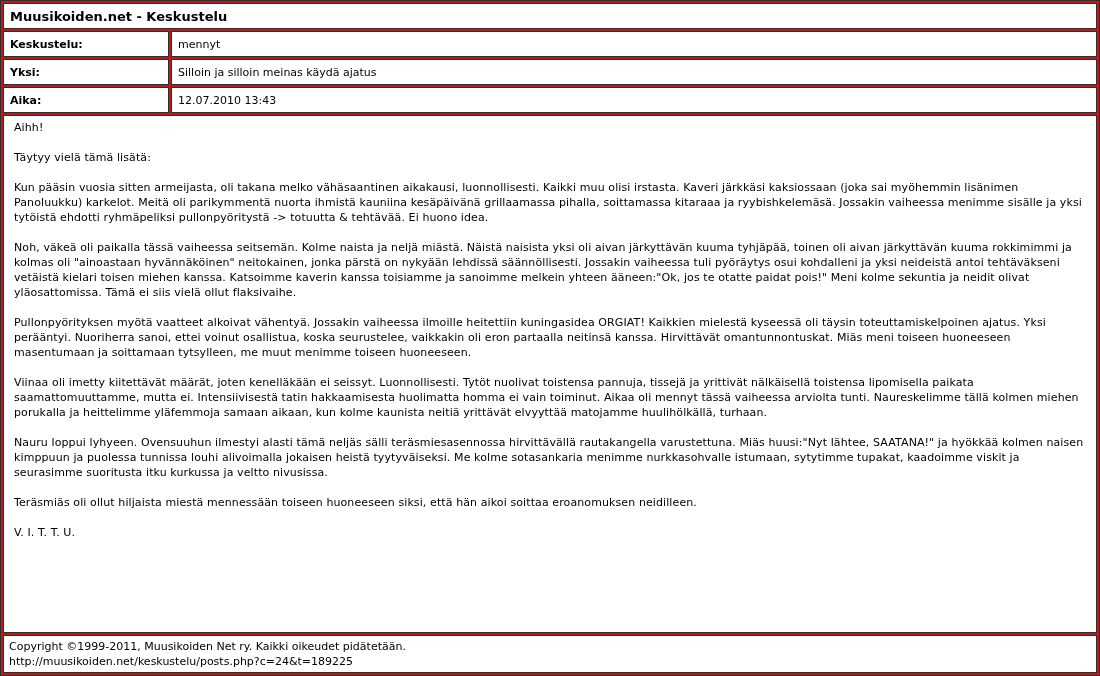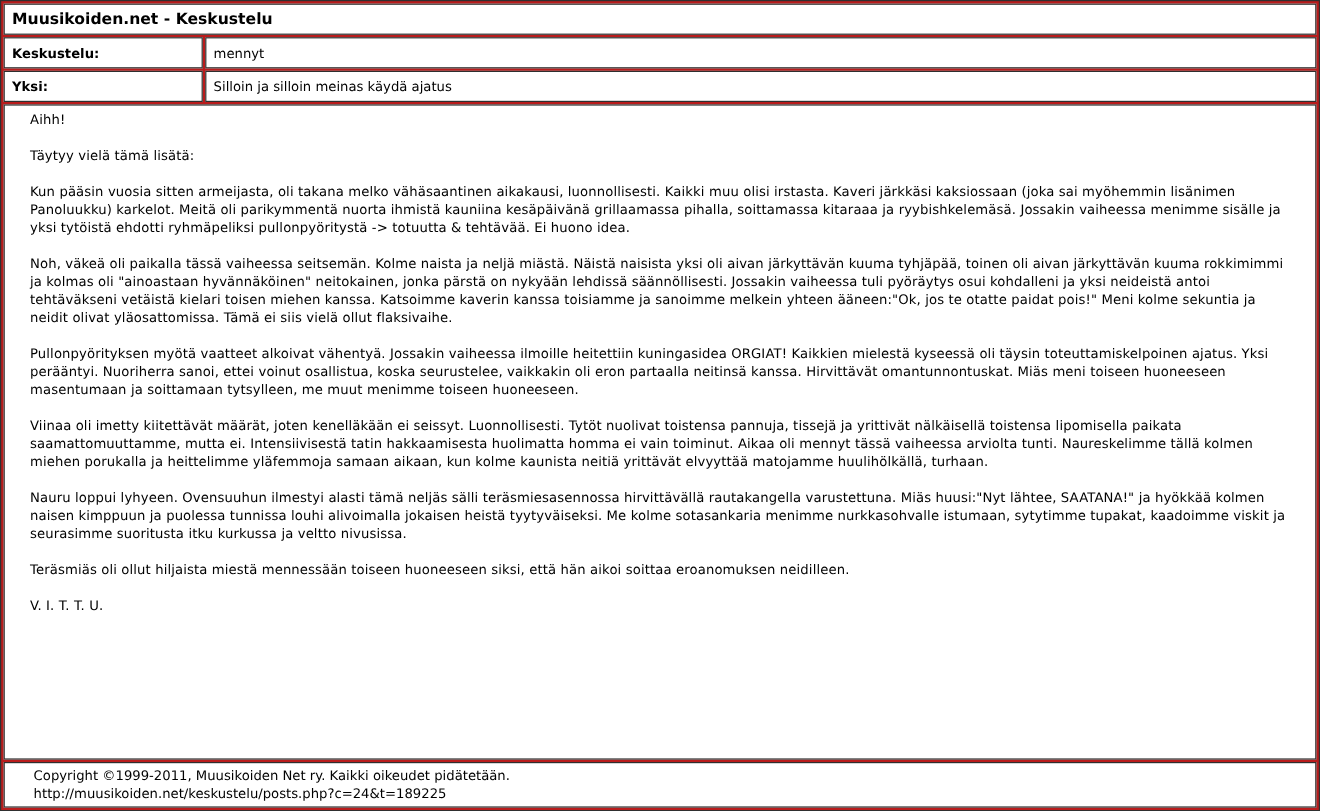--- a/index.html
+++ b/index.html
@@ -35,38 +35,37 @@
     height: 26px;
     padding: 3px 6px;
   }
   td.lbl {
     font-weight: bold;
     height: 26px;
   }
   td.val { height: 26px; }
   td.bodycell {
     vertical-align: top;
-    padding: 4px 21px;
+    padding: 4px 10px;
   }
   .bodytext {
     white-space: pre-wrap;
     font-size: 11px;
     line-height: 15px;
     letter-spacing: 0.1px;
   }
   td.ftr {
     vertical-align: top;
     height: 36px;
     padding: 3px 5px;
   }
   .ftr-line {
     font-size: 11px;
     line-height: 15px;
     white-space: nowrap;
-    margin-left: 19px;
   }
 </style>
 </head>
 <body>
 
 <table class="main">
   <colgroup>
     <col style="width:166px">
     <col>
   </colgroup>
@@ -74,20 +73,24 @@
       <tr>
     <td class="hdr" colspan="2">Muusikoiden.net - Keskustelu</td>
   </tr>
   <tr>
     <td class="lbl">Keskustelu:</td>
     <td class="val">mennyt</td>
   </tr>
   <tr>
     <td class="lbl">Yksi:</td>
     <td class="val">Silloin ja silloin meinas käydä ajatus</td>
+  </tr>
+  <tr>
+    <td class="lbl">Aika:</td>
+    <td class="val">12.07.2010 13:43</td>
   </tr>
   <tr>
     <td class="bodycell" colspan="2">
       <div class="bodytext">Aihh!
 
 Täytyy vielä tämä lisätä:
 
 Kun pääsin vuosia sitten armeijasta, oli takana melko vähäsaantinen aikakausi, luonnollisesti. Kaikki muu olisi irstasta. Kaveri järkkäsi kaksiossaan (joka sai myöhemmin lisänimen Panoluukku) karkelot. Meitä oli parikymmentä nuorta ihmistä kauniina kesäpäivänä grillaamassa pihalla, soittamassa kitaraaa ja ryybishkelemäsä. Jossakin vaiheessa menimme sisälle ja yksi tytöistä ehdotti ryhmäpeliksi pullonpyöritystä -&gt; totuutta &amp; tehtävää. Ei huono idea.
 
 Noh, väkeä oli paikalla tässä vaiheessa seitsemän. Kolme naista ja neljä miästä. Näistä naisista yksi oli aivan järkyttävän kuuma tyhjäpää, toinen oli aivan järkyttävän kuuma rokkimimmi ja kolmas oli "ainoastaan hyvännäköinen" neitokainen, jonka pärstä on nykyään lehdissä säännöllisesti. Jossakin vaiheessa tuli pyöräytys osui kohdalleni ja yksi neideistä antoi tehtäväkseni vetäistä kielari toisen miehen kanssa. Katsoimme kaverin kanssa toisiamme ja sanoimme melkein yhteen ääneen:"Ok, jos te otatte paidat pois!" Meni kolme sekuntia ja neidit olivat yläosattomissa. Tämä ei siis vielä ollut flaksivaihe.

